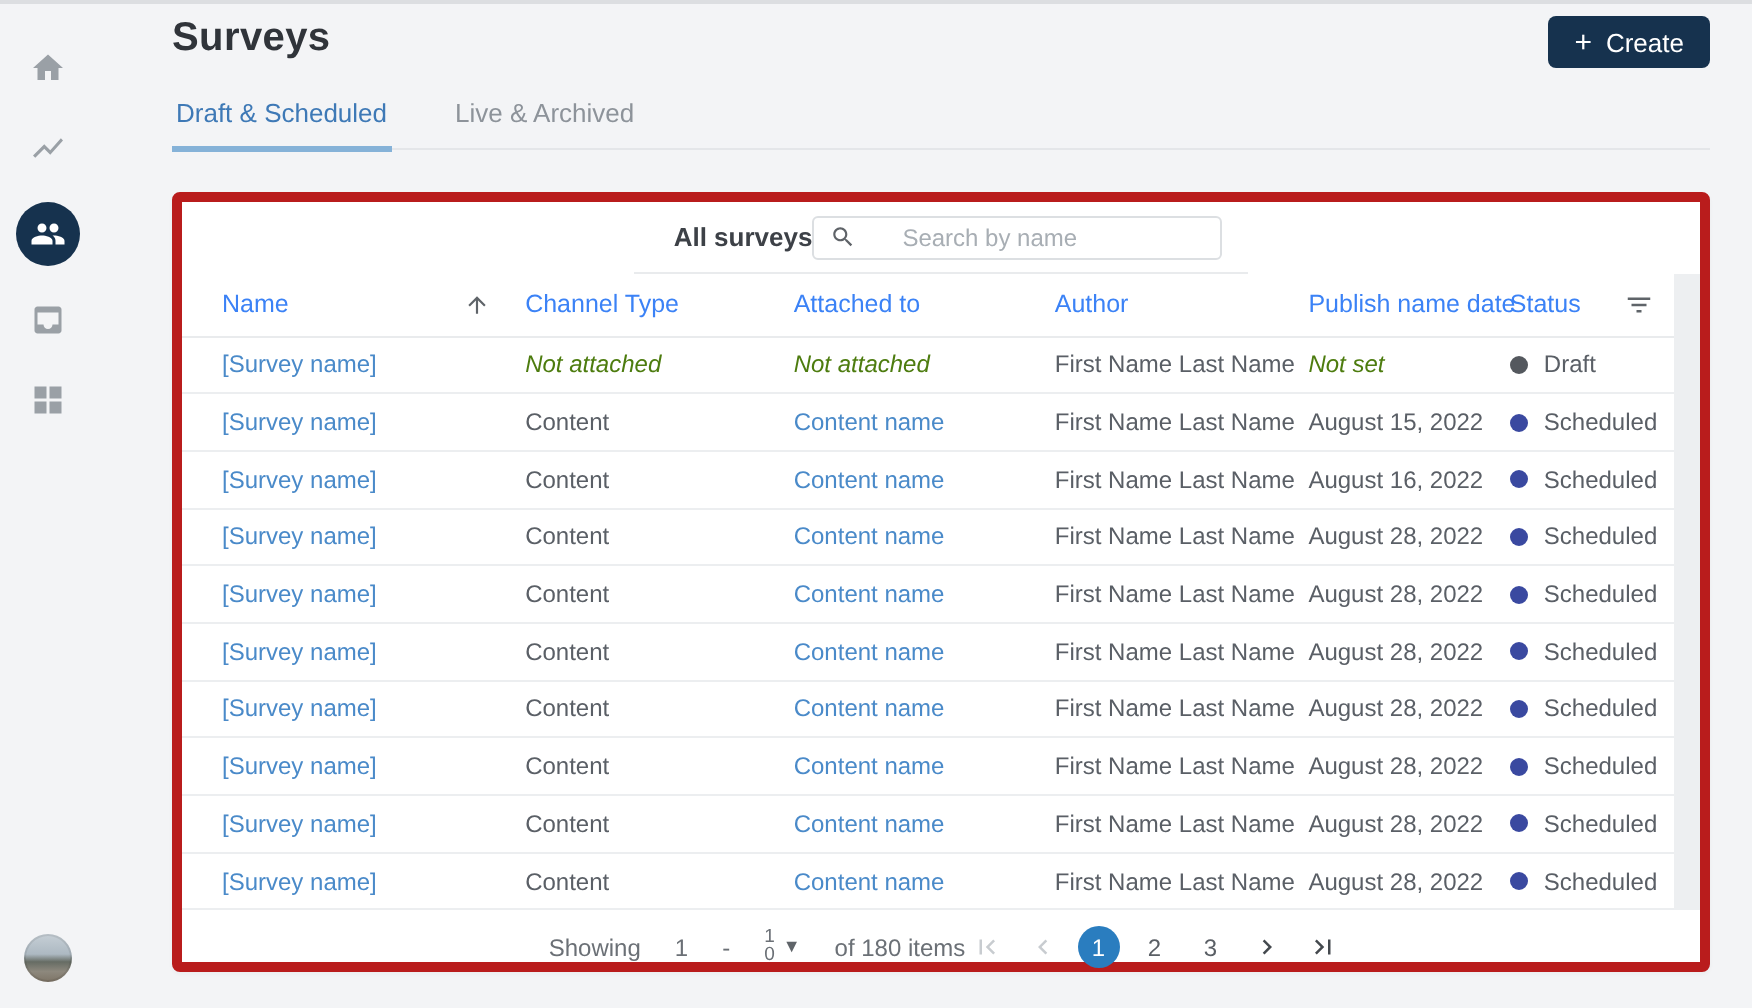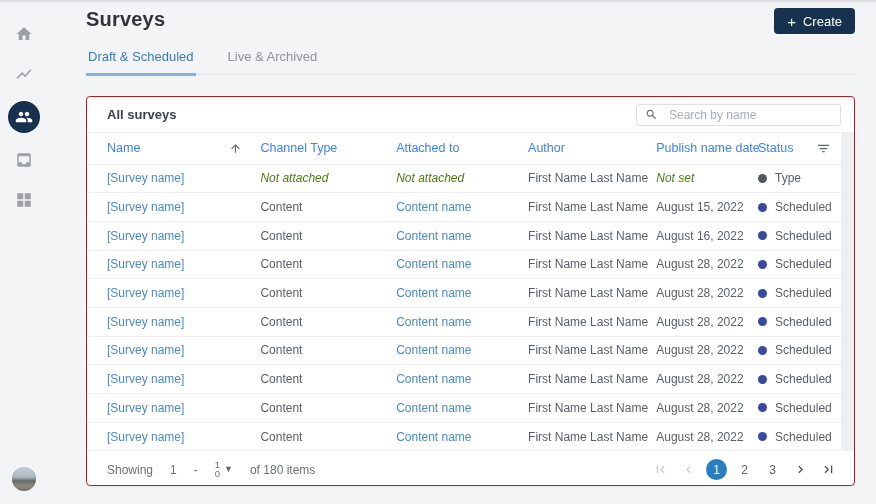--- a/index.html
+++ b/index.html
@@ -37,26 +37,26 @@
     padding:0 13px; font-size:13px; font-family:inherit; display:flex; align-items:center; gap:7px; cursor:pointer;
   }
   .create-plus { font-size:15px; line-height:1; font-weight:400; }
 
   .tabs { margin-top:11px; border-bottom:1px solid #e4e6e9; display:flex; gap:30px; }
   .tab { font-size:13px; padding:0 2px 9px 2px; color:#8d939a; border-bottom:3px solid transparent; margin-bottom:-2px; cursor:pointer; }
   .tab.active { color:#3e79b6; border-bottom-color:#85b2d8; }
 
   
   .card {
-    margin-top:21px; background:#fff; border:1px solid #b91c1c; border-radius:4px;
-    height:390px; display:flex; flex-direction:column; box-shadow:0 1px 2px rgba(40,45,50,.04);
+    margin-top:21px; background:#fff; border:5px solid #b91c1c; border-radius:4px;
+    height:390px; display:flex; flex-direction:column; box-shadow:0 1px 2px rgba(40,45,50,.04);align-items:center;
   }
   .card-header { height:36px; flex:0 0 36px; display:flex; align-items:center; justify-content:space-between; padding:0 13px 0 20px; border-bottom:1px solid #e9ebed; }
   .panel-title { font-size:13px; font-weight:700; color:#3d4147; }
-  .search-box { width:205px; height:22px; border:1px solid #dcdfe2; border-radius:3px; display:flex; align-items:center; padding:0 8px; gap:11px; background:#fff; }
+  .search-box { width:205px; height:22px; border:1px solid #dcdfe2; border-radius:3px; display:flex; align-items:center; padding:0 8px; gap:23px; background:#fff; }
   .search-box svg { width:13px; height:13px; fill:#5f6368; flex:0 0 auto; }
   .search-box input { border:0; outline:0; padding:0; width:100%; font-size:12px; font-family:inherit; color:#5f6368; background:transparent; }
   .search-box input::placeholder { color:#a8aeb4; }
 
   .table-section { flex:1 1 auto; position:relative; padding-right:13px; }
   .gutter { position:absolute; top:0; right:0; bottom:0; width:13px; background:#edeff1; }
 
   table { width:100%; border-collapse:collapse; table-layout:fixed; }
   thead th {
     height:31px; font-weight:400; font-size:12.5px; color:#3b82f6; text-align:left;
@@ -193,21 +193,21 @@
         <tbody>
   <tr>
     <td class="col-name"><span class="link">[Survey name]</span></td>
     <td><span class="italic">Not attached</span></td>
     <td><span class="italic">Not attached</span></td>
     <td><span>First Name Last Name</span></td>
     <td><span class="italic">Not set</span></td>
     <td>
       <span class="status-cell">
         <span class="status-dot" style="background: rgb(84, 88, 94);"></span>
-        <span>Type</span>
+        <span>Draft</span>
       </span>
     </td>
   </tr>
 
   <tr>
     <td class="col-name"><span class="link">[Survey name]</span></td>
     <td><span>Content</span></td>
     <td><span class="link">Content name</span></td>
     <td><span>First Name Last Name</span></td>
     <td><span>August 15, 2022</span></td>

